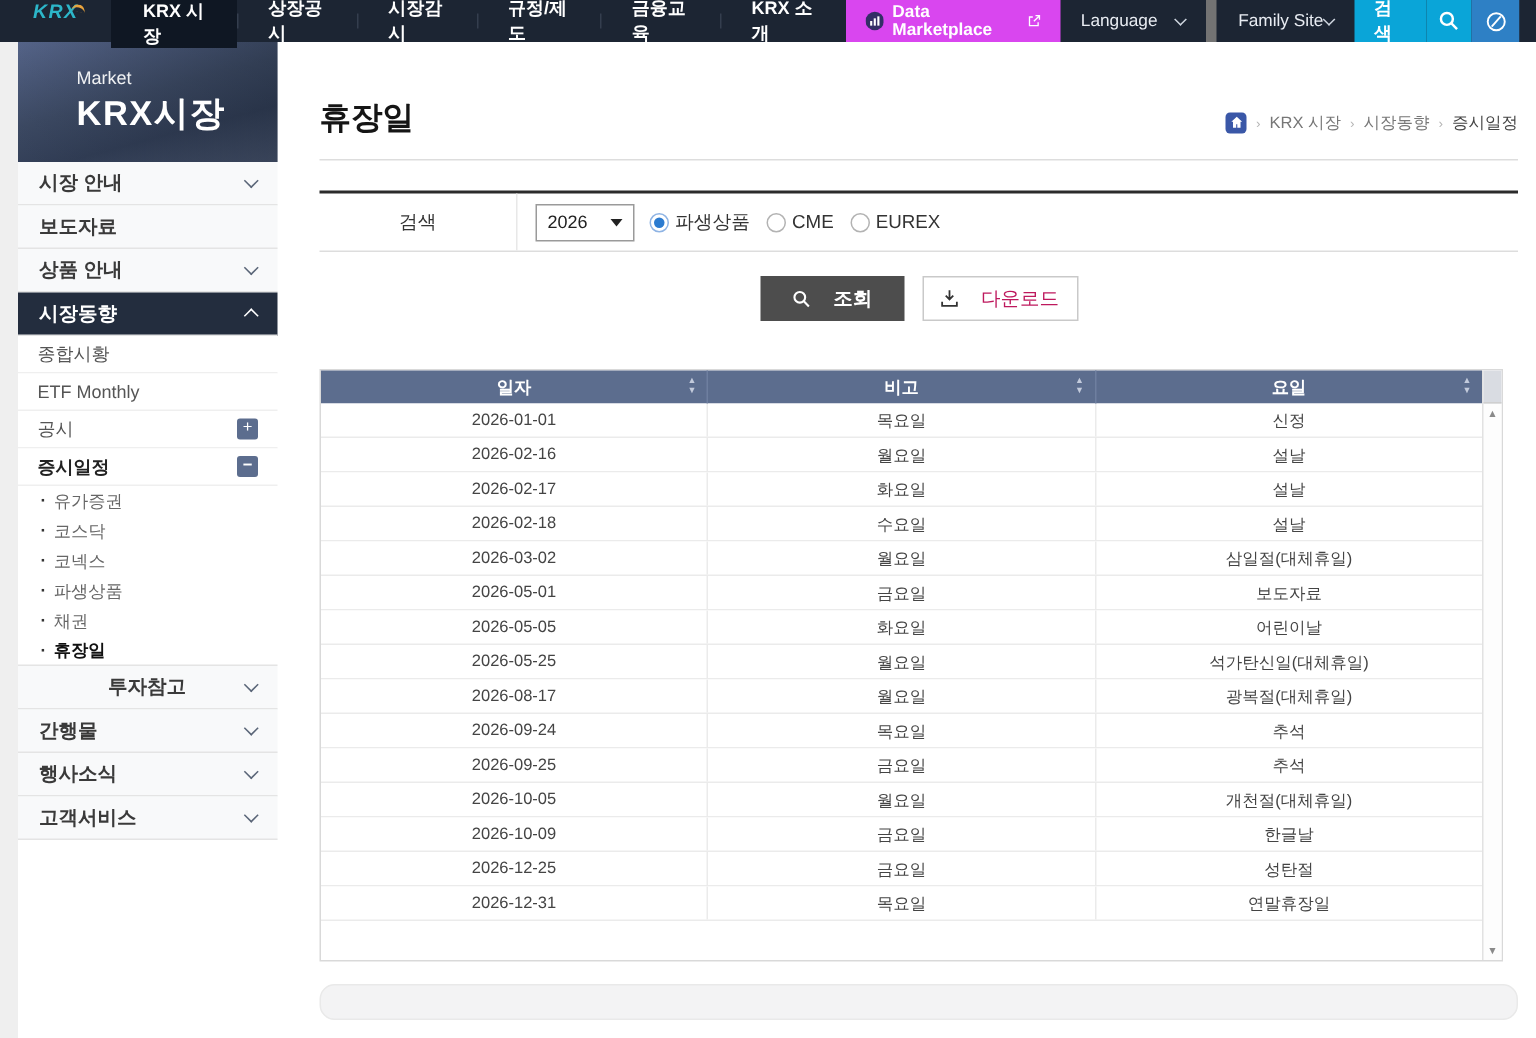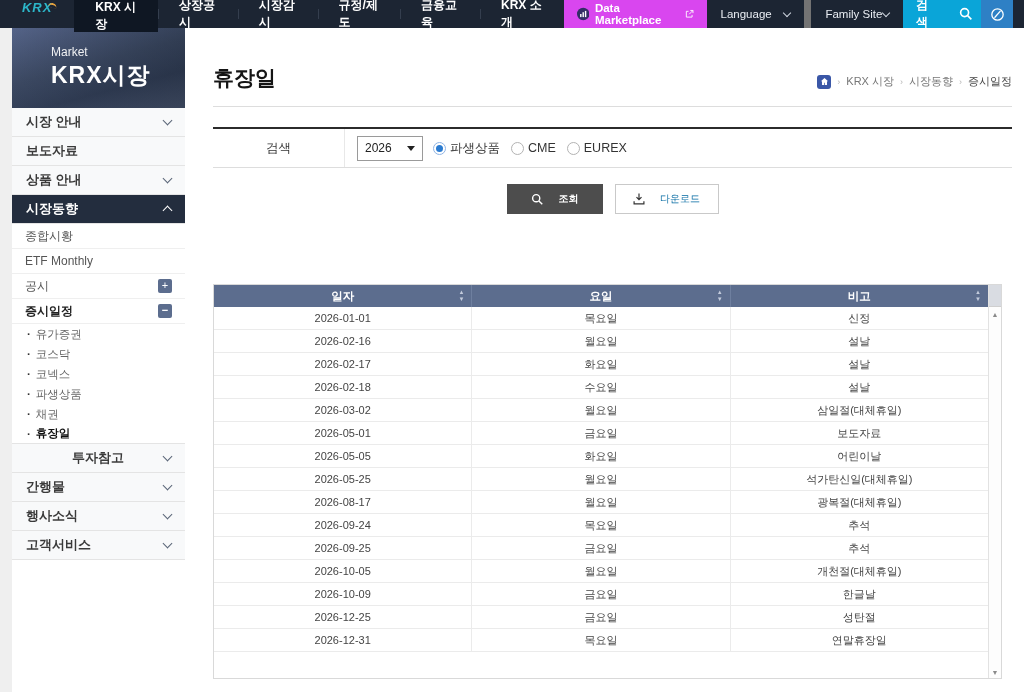--- a/index.html
+++ b/index.html
@@ -88,26 +88,26 @@
   .caret { width:0; height:0; border-left:4px solid transparent; border-right:4px solid transparent;
     border-top:5px solid #222; }
   .radios { display:flex; align-items:center; margin-left:10px; gap:11px; font-size:12.5px; color:#333; }
   .radio { display:flex; align-items:center; gap:4px; cursor:pointer; }
   .rc { width:13px; height:13px; border-radius:50%; border:1px solid #b3b3b3; background:#fff;
     display:flex; align-items:center; justify-content:center; }
   .rc.checked { border-color:#8fb4e4; }
   .rc.checked i { width:7px; height:7px; border-radius:50%; background:#2b7bd0; display:block; }
 
   .buttons { display:flex; justify-content:center; gap:12px; margin-top:16px; }
-  .btn { height:30px; display:flex; align-items:center; justify-content:center; font-size:10px; cursor:pointer; }
+  .btn { height:30px; display:flex; align-items:center; justify-content:center; font-size:13px; cursor:pointer; }
   .btn-primary { width:96px; background:#4d4d4d; color:#fff; font-weight:bold; gap:15px; }
-  .btn-secondary { width:104px; background:#fff; border:1px solid #c9c9c9; color:#0369a1; gap:15px; }
+  .btn-secondary { width:104px; background:#fff; border:1px solid #c9c9c9; color:#be185d; gap:15px; }
 
   
-  .table-wrap { margin-top:70px; width:789px; height:395px; border:1px solid #d9d9d9; display:flex;justify-content:center; }
+  .table-wrap { margin-top:32px; width:789px; height:395px; border:1px solid #d9d9d9; display:flex;justify-content:center; }
   .grid { flex:1; display:flex; flex-direction:column; }
   .thead { display:flex; height:22px; background:#5c6d8e; flex:none; }
   .th { flex:1; position:relative; color:#fff; font-size:11.5px; font-weight:bold;
     display:flex; align-items:center; justify-content:center; border-right:1px solid #6e7f9f; cursor:pointer; }
   .th:last-child { border-right:none; }
   .sort { position:absolute; right:7px; top:4px; display:flex; flex-direction:column;
     align-items:center; color:#c3cbdc; font-size:6px; line-height:7px; }
   .tr { display:flex; height:23px; border-bottom:1px solid #ebebeb; flex:none; background:#fff; }
   .td { flex:1; display:flex; align-items:center; justify-content:center; font-size:11px;
     color:#444; border-right:1px solid #ebebeb; }
@@ -319,25 +319,25 @@
   </div>
 
   <div class="table-wrap">
     <div class="grid">
       <div class="thead" id="thead">
           <div class="th">
             <div style="display: inline;">일자</div>
             <span class="sort">▲<br>▼</span>
           </div>
           <div class="th">
+            <div style="display: inline;">비고</div>
+            <span class="sort">▲<br>▼</span>
+          </div>
+          <div class="th">
             <div style="display: inline;">요일</div>
-            <span class="sort">▲<br>▼</span>
-          </div>
-          <div class="th">
-            <div style="display: inline;">비고</div>
             <span class="sort">▲<br>▼</span>
           </div>
         </div>
       <div id="tbody">
           <div class="tr">
             <div class="td">2026-01-01</div>
             <div class="td">목요일</div>
             <div class="td">신정</div>
           </div>
           <div class="tr">

